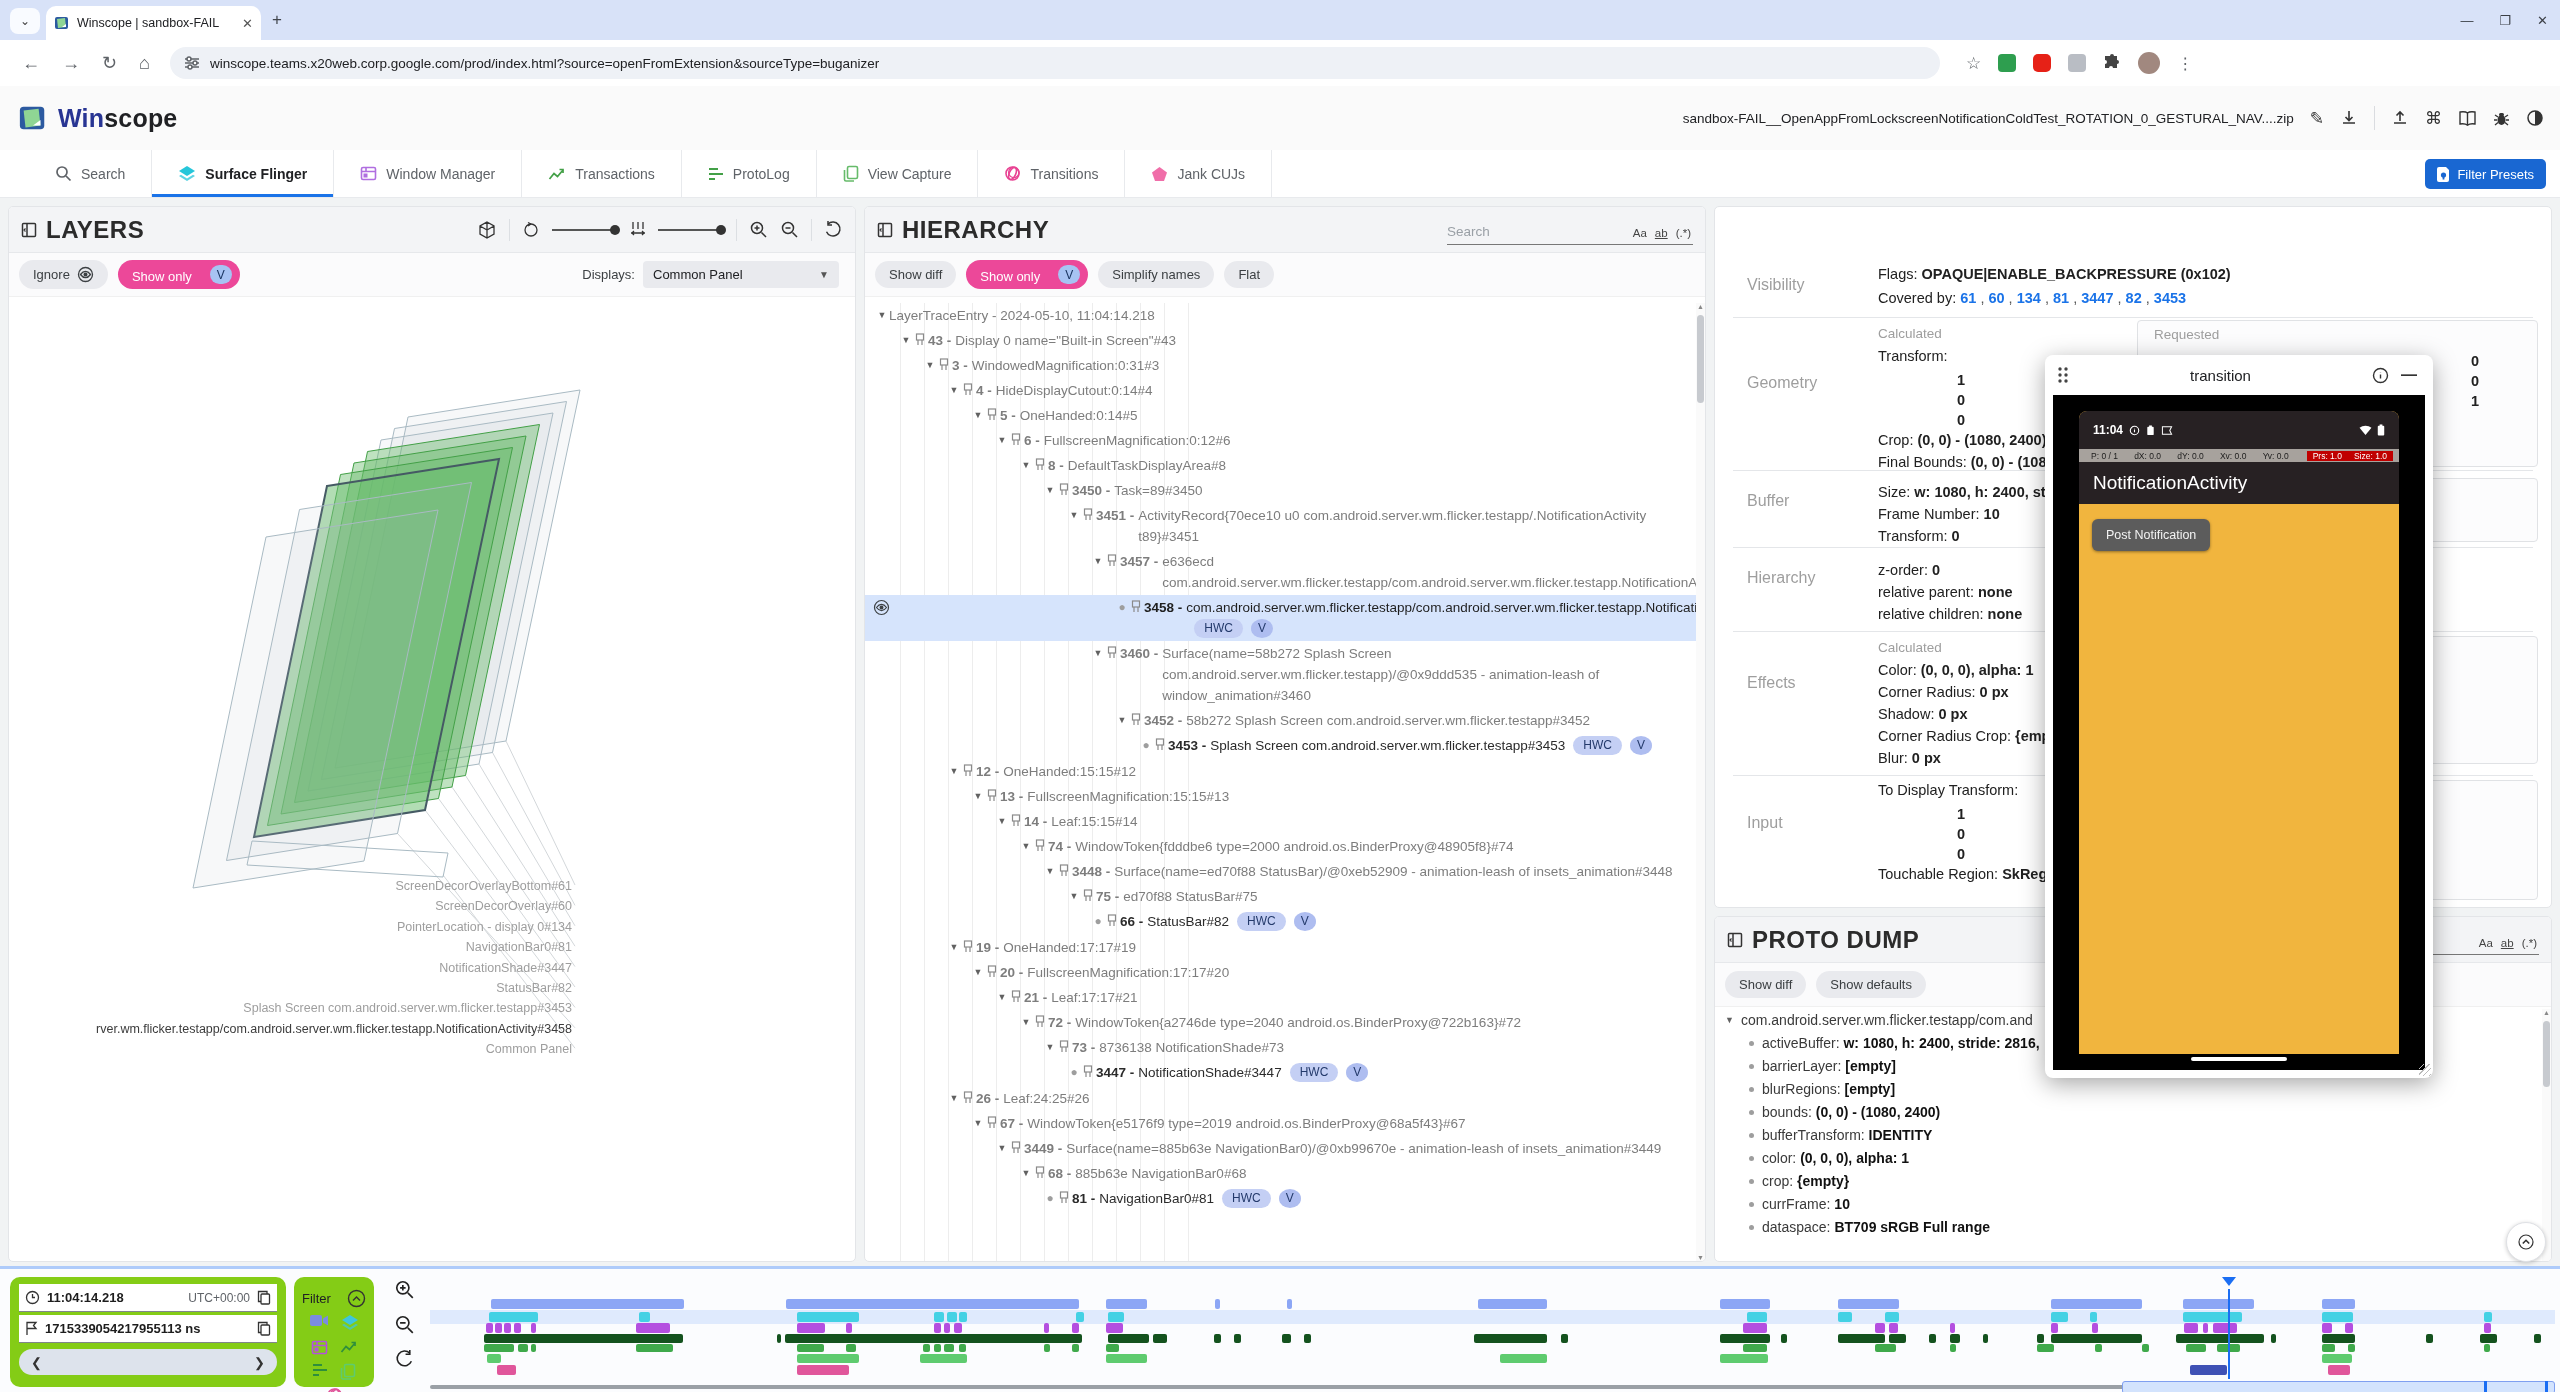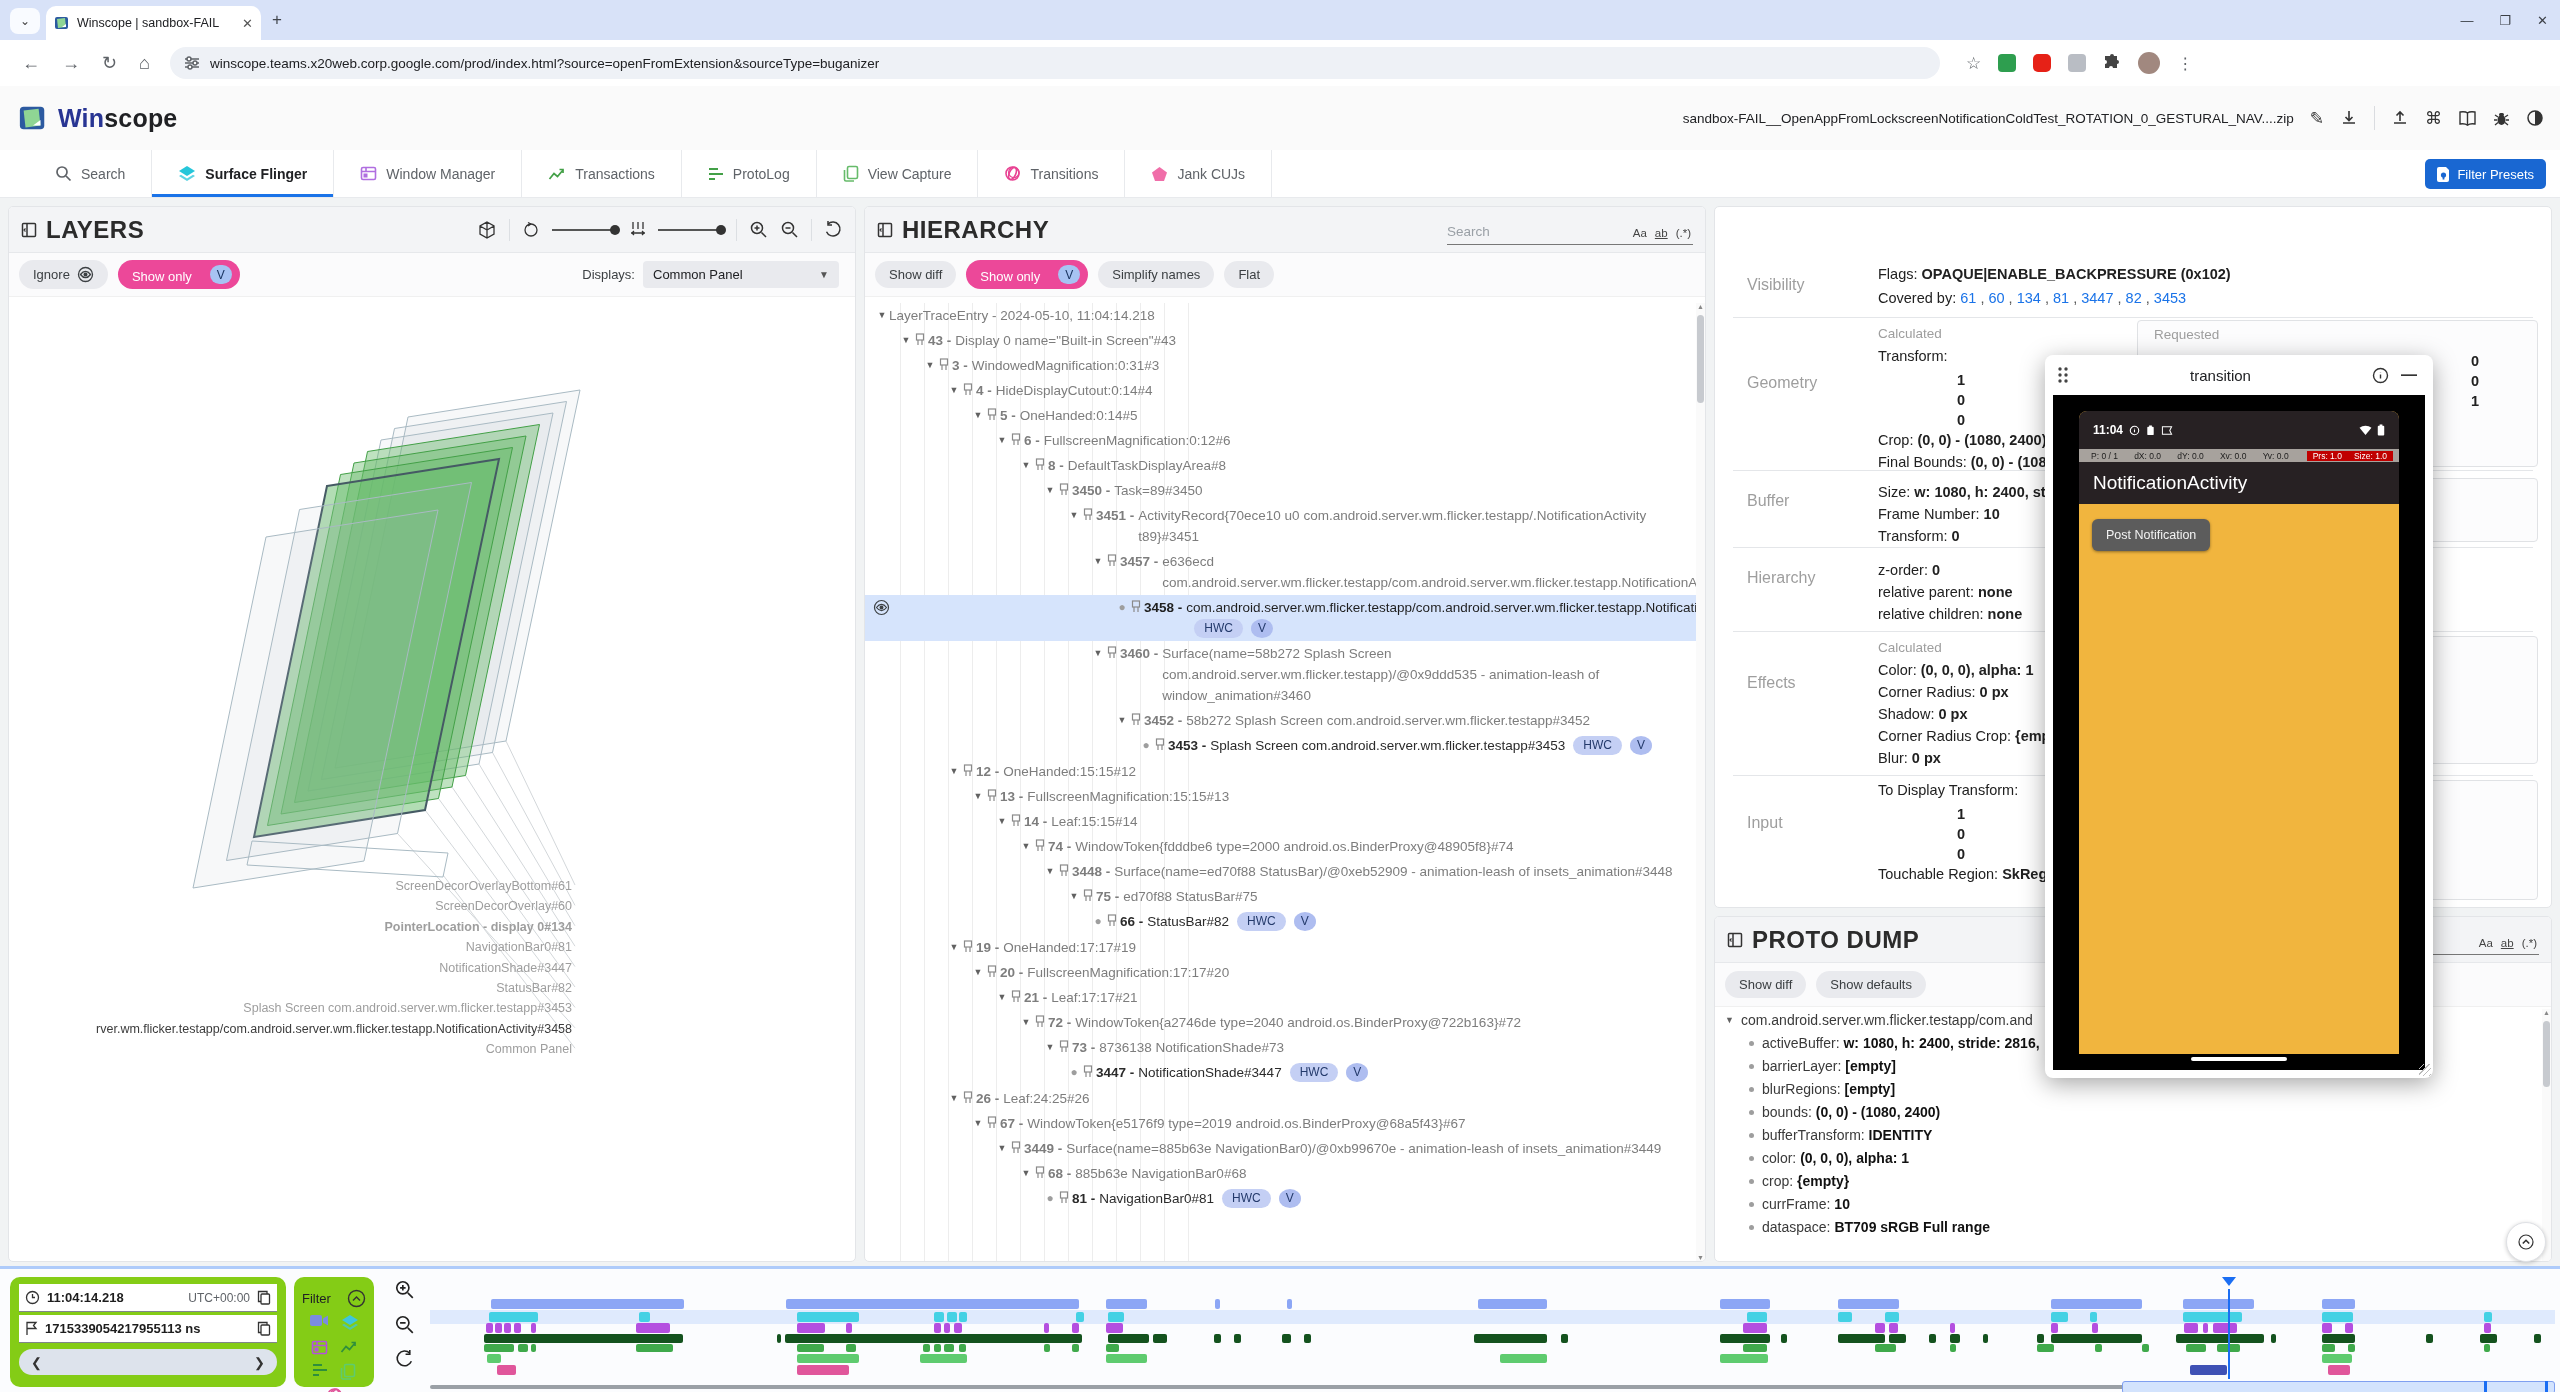--- a/index.html
+++ b/index.html
@@ -91,21 +91,21 @@
   #propsPanel { left:1714px; top:206px; width:838px; height:702px; }
   #protoPanel { left:1714px; top:916px; width:838px; height:346px; }
   .pbody { position:absolute; left:0; top:47px; right:0; bottom:0; font-size:14.5px; color:#212121; }
   .seclabel { position:absolute; left:32px; font-size:16px; color:#9e9e9e; }
   .secdiv { position:absolute; left:18px; right:18px; height:1px; background:#e4e6e9; }
   .kv b { font-weight:700; }
   .mx { position:absolute; width:260px; }
   .mx div { display:flex; }
   .mx span { width:130px; text-align:right; font-weight:700; line-height:20px; }
   .reqbox { position:absolute; border:1px solid #e0e2e5; border-radius:4px; background:#fcfcfd; }
-  .linkrow a { color:#1a73e8; font-weight:400; text-decoration:none; }
+  .linkrow a { color:#1a73e8; font-weight:700; text-decoration:none; }
   .bullet { width:5px; height:5px; border-radius:50%; background:#9e9e9e; flex:none; margin:9px 8px 0 8px; }
   .prow { display:flex; font-size:14px; line-height:23px; color:#3a3a3a; padding-left:26px; }
   .prow b { color:#111; }
 
   
   #twin { position:absolute; left:2045px; top:355px; width:388px; height:723px; background:#fff; border-radius:8px; box-shadow:0 6px 24px rgba(0,0,0,.35); z-index:40; }
   .twbar { height:40px; display:flex; align-items:center; padding:0 12px; gap:8px; }
   .twtitle { flex:1; text-align:center; font-size:15px; color:#202124; }
   .phone { position:absolute; left:8px; top:40px; right:8px; bottom:8px; background:#000; }
   .scr { position:absolute; left:26px; top:16px; right:26px; bottom:16px; background:#f1b53e; border-radius:8px 8px 0 0; overflow:hidden; }
@@ -423,21 +423,21 @@
         <polygon points="345,160 517,133 443,484 272,511" fill="rgba(102,187,106,0.42)" stroke="#43a047" stroke-width="1"></polygon>
         <polygon points="331.5,171.5 503.5,144.5 429.5,495.5 258.5,522.5" fill="rgba(102,187,106,0.42)" stroke="#43a047" stroke-width="1"></polygon>
         <polygon points="318,183 490,156 416,507 245,534" fill="rgba(102,187,106,0.50)" stroke="#455a64" stroke-width="2"></polygon>
         <polygon points="290.5,206.5 462.5,179.5 388.5,530.5 217.5,557.5" fill="rgba(176,190,197,0.10)" stroke="#a9bac3" stroke-width="1"></polygon>
         <polygon points="257,234 429,207 355,558 184,585" fill="rgba(176,190,197,0.10)" stroke="#a9bac3" stroke-width="1"></polygon>
         <polygon points="243,538 439,550 434,574 238,562" fill="none" stroke="#a9bac3"></polygon>
       </svg>
     <div id="layerLabels" style="position:absolute;left:0;top:96px;right:0;bottom:0;pointer-events:none">
         <div style="top: 576px;">ScreenDecorOverlayBottom#61</div>
         <div style="top: 596.4px;">ScreenDecorOverlay#60</div>
-        <div style="top: 616.8px; font-weight: bold;">PointerLocation - display 0#134</div>
+        <div style="top: 616.8px;">PointerLocation - display 0#134</div>
         <div style="top: 637.2px;">NavigationBar0#81</div>
         <div style="top: 657.6px;">NotificationShade#3447</div>
         <div style="top: 678px;">StatusBar#82</div>
         <div style="top: 698.4px;">Splash Screen com.android.server.wm.flicker.testapp#3453</div>
         <div class="sel" style="top: 718.8px;">rver.wm.flicker.testapp/com.android.server.wm.flicker.testapp.NotificationActivity#3458</div>
         <div style="top: 739.2px;">Common Panel</div>
       </div>
   </div>
 
   <div class="panel" id="hierPanel">

